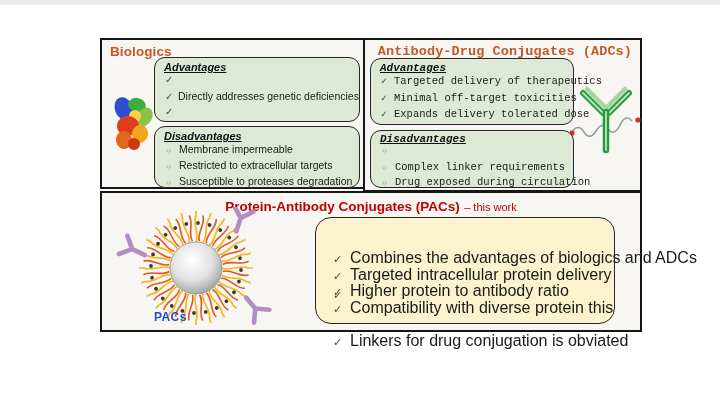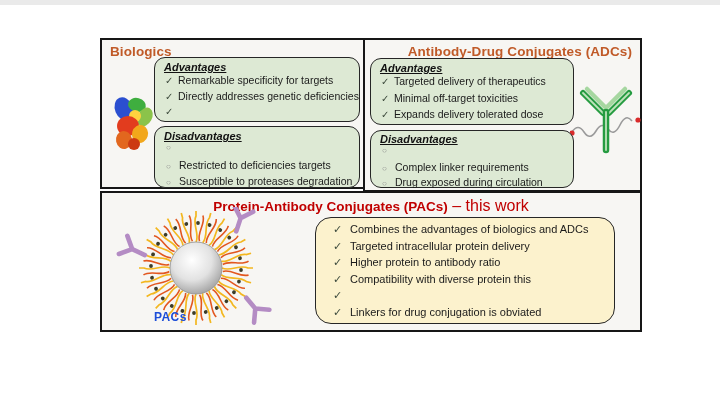--- a/index.html
+++ b/index.html
@@ -9,21 +9,21 @@
     font-family:"Liberation Sans","DejaVu Sans",sans-serif;
     color:#1c1c1c;
   }
   .topstrip{position:absolute;left:0;top:0;width:720px;height:5px;background:#eaeaea;}
   .figure{position:absolute;left:100px;top:38px;width:542px;height:294px;}
   .panel{
     position:absolute;box-sizing:border-box;
     border:2px solid #161616;background:#f7f6f3;
   }
   .panel-bio{left:0;top:0;width:268px;height:151px;}
-  .panel-adc{left:263px;top:0;width:279px;height:154px;}
+  .panel-adc{left:263px;top:0;width:279px;height:154px;font-family:Liberation Mono, monospace;}
   .panel-pac{left:0;top:153px;width:542px;height:141px;}
 
   .ptitle{
     position:absolute;margin:0;font-size:13.5px;font-weight:bold;
     letter-spacing:.1px;white-space:nowrap;
   }
   .ptitle.orange{color:#c05a28;}
   .bio-title{left:8px;top:4px;}
   .adc-title{right:8px;top:4px;}
 
@@ -57,36 +57,36 @@
   .adc-dis .row{height:15px;}
 
   .protein-icon{position:absolute;left:5px;top:52px;}
   .adc-icon{position:absolute;left:205px;top:44px;}
 
   .pac-titlebar{
     position:absolute;left:0;top:4px;width:100%;text-align:center;
     white-space:nowrap;
   }
   .pac-title-main{font-size:13.5px;font-weight:bold;color:#c00000;}
-  .pac-title-suffix{font-size:16px;color:#c00000;}
+  .pac-title-suffix{font-size:11px;color:#c00000;}
 
   .pac-art{position:absolute;left:10px;top:14px;}
   .pac-label{
     position:absolute;left:52px;top:117px;font-size:12px;font-weight:bold;
     color:#1d4ed8;letter-spacing:.4px;
   }
   .ybox{
     position:absolute;box-sizing:border-box;
     left:213px;top:24px;width:300px;height:107px;
     background:#fcf2cd;border:1.5px solid #262626;border-radius:16px;
     padding:5px 6px 0 16px;
   }
   .ybox .row{height:16.6px;}
   .ybox .row .bk{width:17px;flex:0 0 17px;font-size:11px;}
-  .ybox .row .tx{font-size:11px;}
+  .ybox .row .tx{font-size:16px;margin-top:26px;}
 </style>
 </head>
 <body>
 
 <div class="topstrip"></div>
 
 <div class="figure">
 
   <section class="panel panel-bio">
     <h2 class="ptitle orange bio-title">Biologics</h2>
@@ -101,39 +101,39 @@
         <ellipse cx="33" cy="42" rx="8" ry="9" fill="#f2a71b" transform="rotate(16 33 42)"></ellipse>
         <ellipse cx="17" cy="48" rx="8" ry="9" fill="#e2671e" transform="rotate(-12 17 48)"></ellipse>
         <ellipse cx="27" cy="52" rx="6" ry="6" fill="#cc3a12"></ellipse>
       </g>
     </svg>
 
     <div class="gbox bio-adv">
       <div class="gbox-h">Advantages</div>
       <div class="row">
         <span class="bk">✓</span>
-        <span class="tx">Remarkable specificity for targets</span>
       </div>
       <div class="row">
         <span class="bk">✓</span>
         <span class="tx">Directly addresses genetic deficiencies</span>
       </div>
       <div class="row">
         <span class="bk">✓</span>
       </div>
     </div>
 
     <div class="gbox bio-dis">
       <div class="gbox-h">Disadvantages</div>
       <div class="row">
         <span class="bo">○</span>
-      </div>
-      <div class="row">
-        <span class="bo">○</span>
-        <span class="tx">Restricted to deficiencies targets</span>
+        <span class="tx">Membrane impermeable</span>
+      </div>
+      <div class="row">
+        <span class="bo">○</span>
+        <span class="tx">Restricted to extracellular targets</span>
       </div>
       <div class="row">
         <span class="bo">○</span>
         <span class="tx">Susceptible to proteases degradation</span>
       </div>
     </div>
   </section>
 
   <section class="panel panel-adc">
     <h2 class="ptitle orange adc-title">Antibody-Drug Conjugates (ADCs)</h2>

